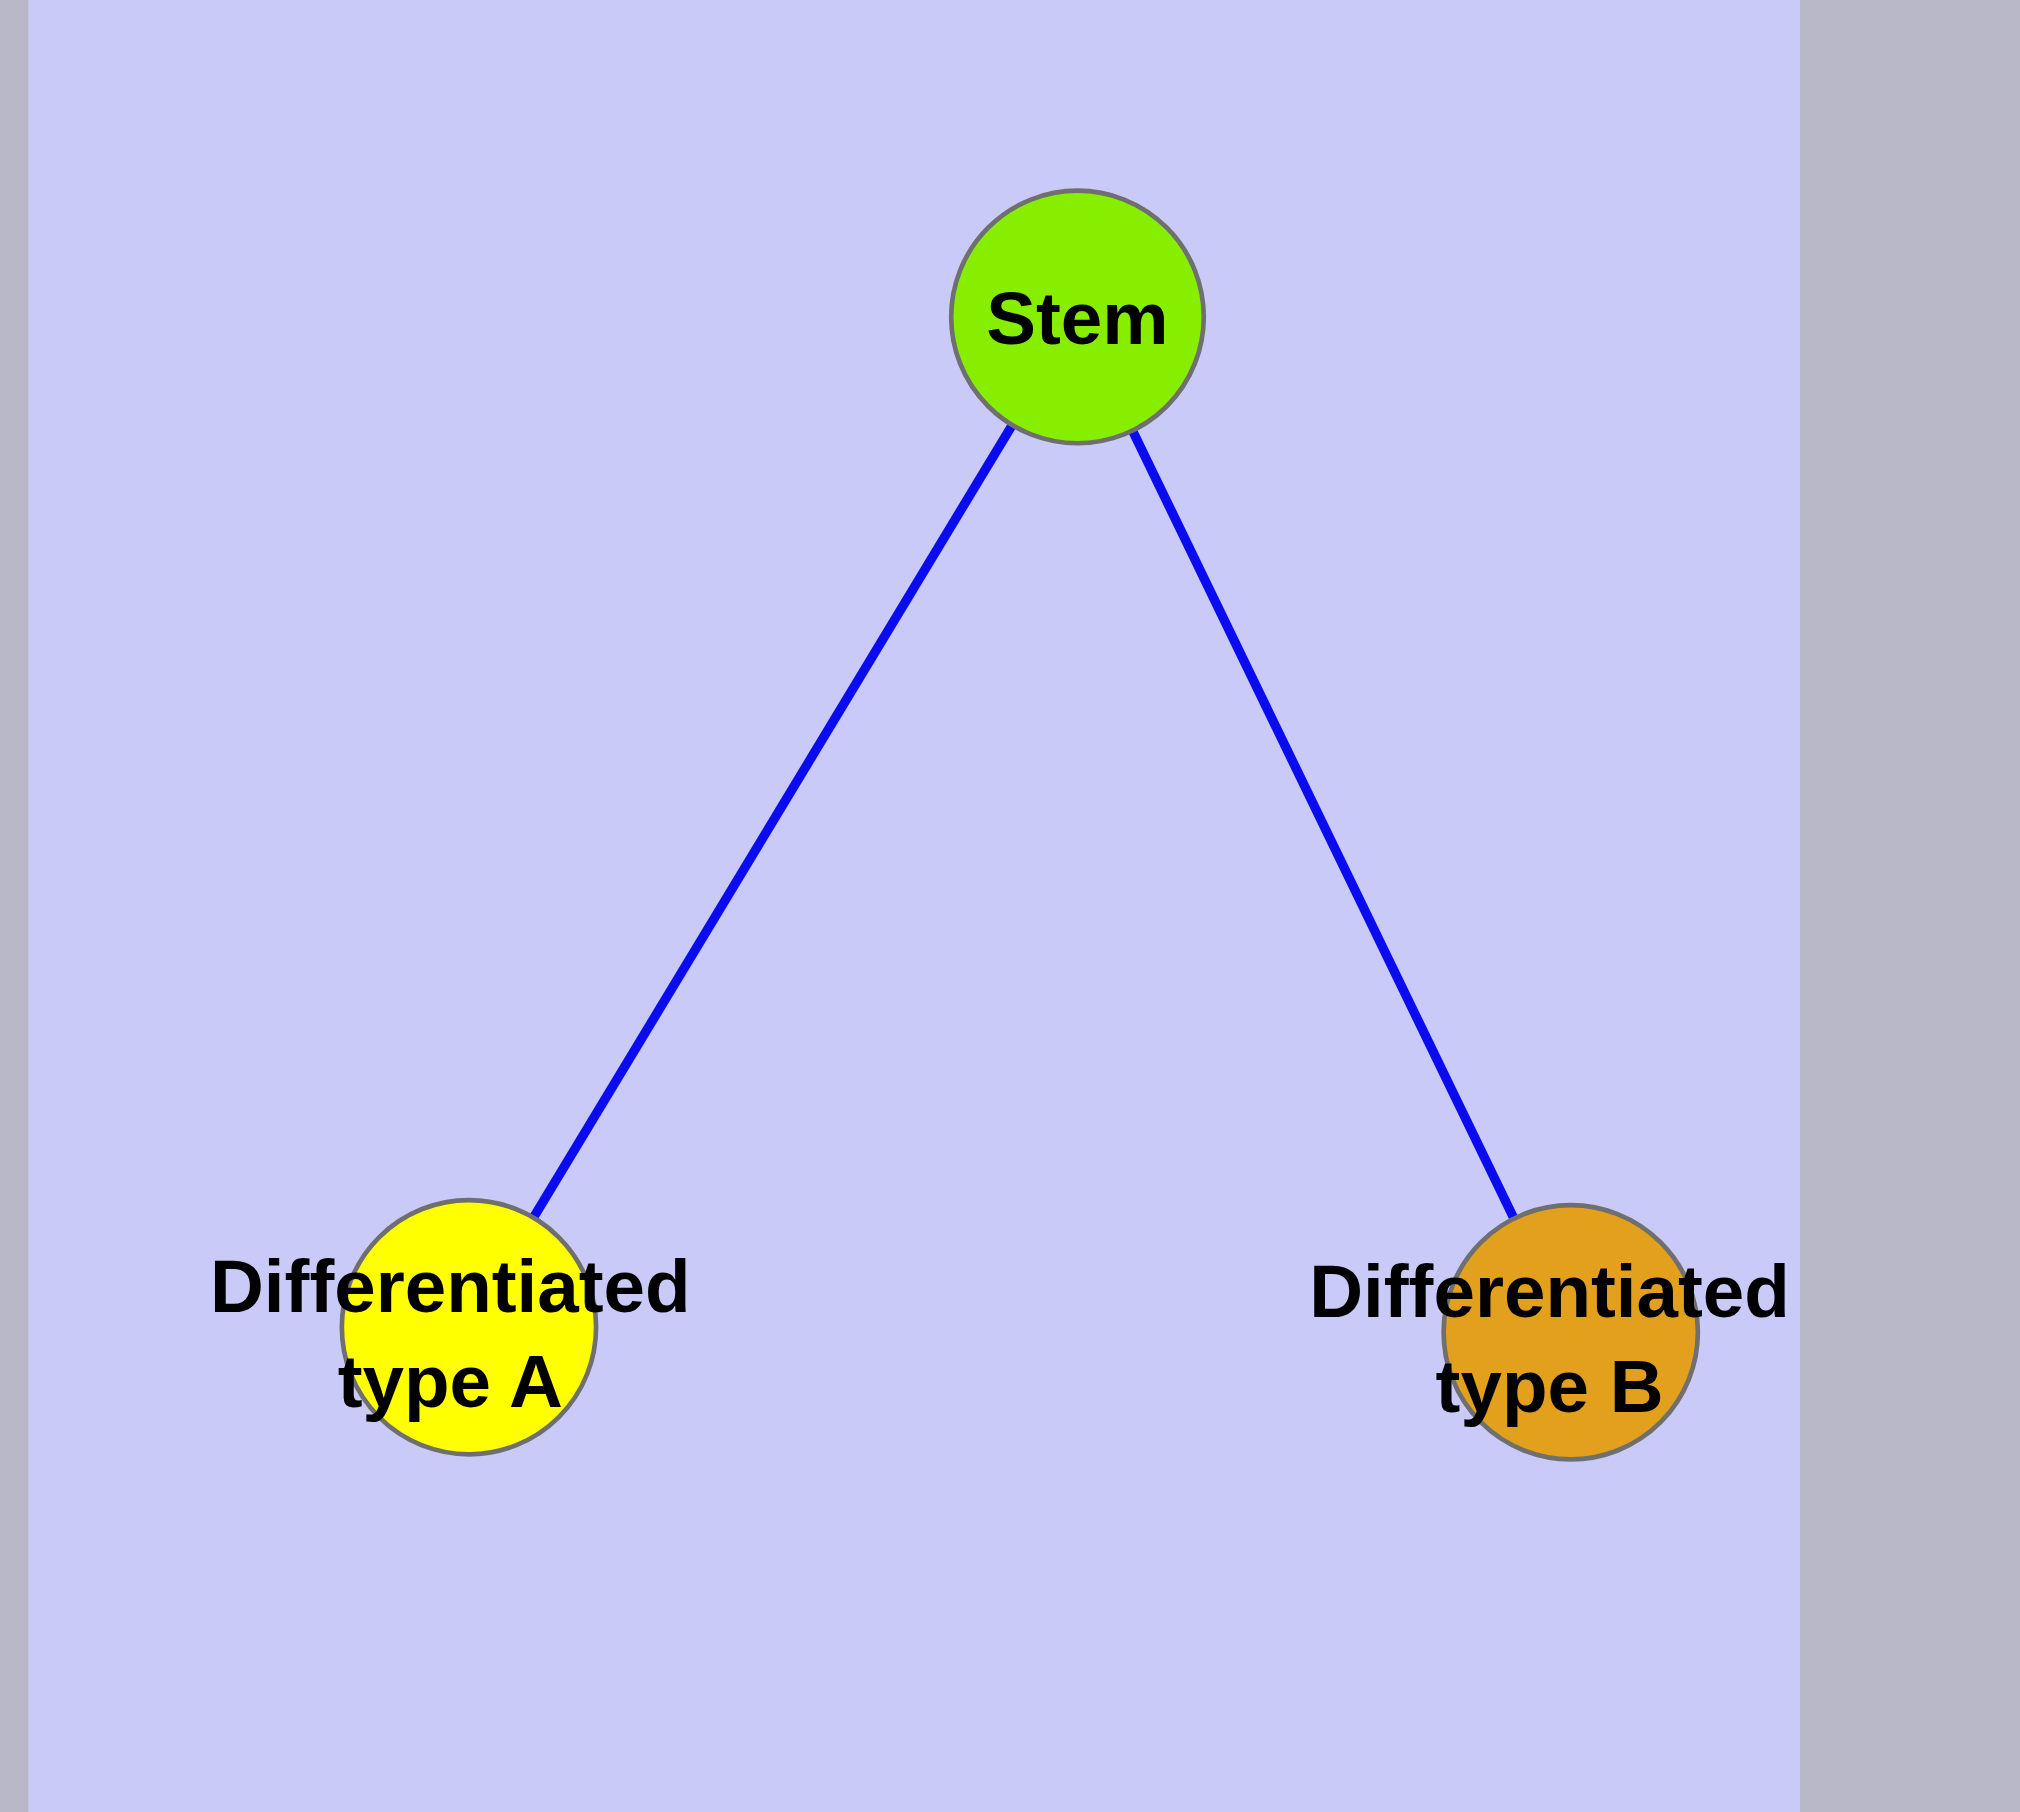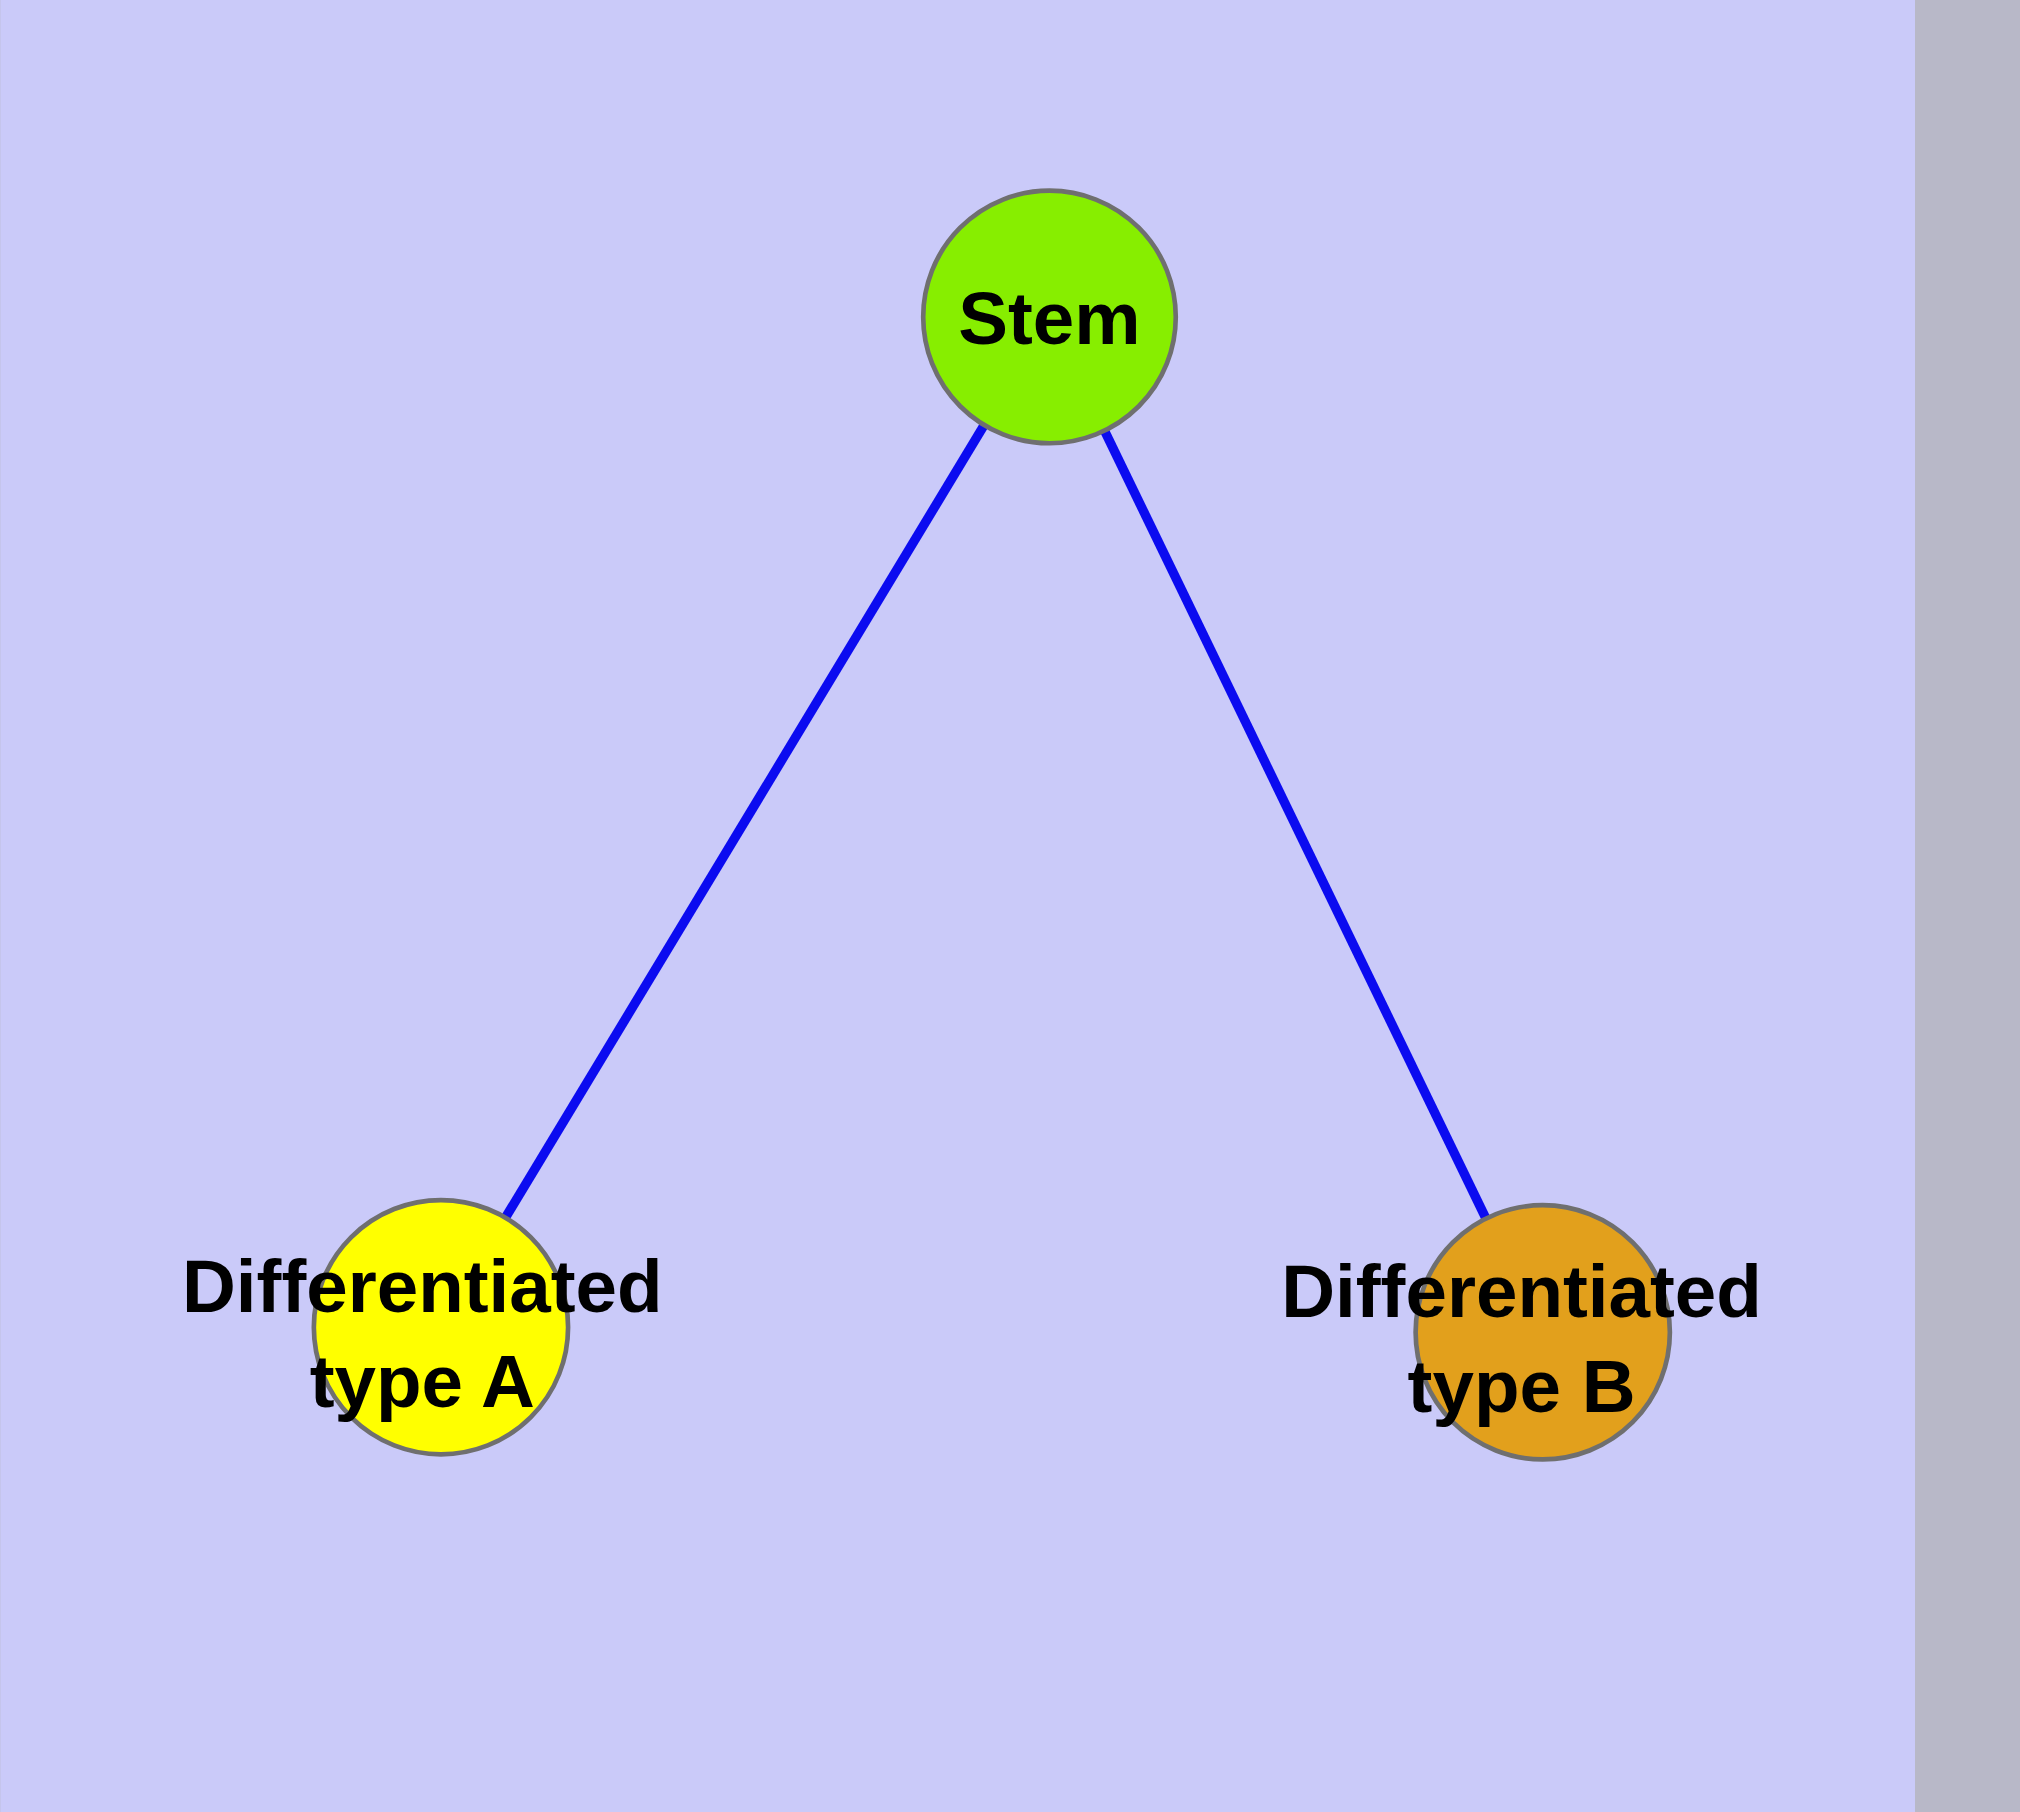--- a/index.html
+++ b/index.html
@@ -1,24 +1,25 @@
 <!DOCTYPE html>
 <html style="font-size:13.6px"><head>
 <meta charset="utf-8">
 <style>
   html, body {
     margin: 0;
     padding: 0;
     background: #b8b8c8;
   }
   .stage {
-    width: 1915px;
+    width: 1772px;
     height: 1812px;
     position: relative;
     overflow: hidden;
+    margin-left: 28px;
   }
   svg { display: block; }
   .edge {
     fill: none;
     stroke-width: 11px;
     stroke-linecap: butt;
   }
   .node {
     stroke: #6F6F6F;
     stroke-width: 5.5px;

